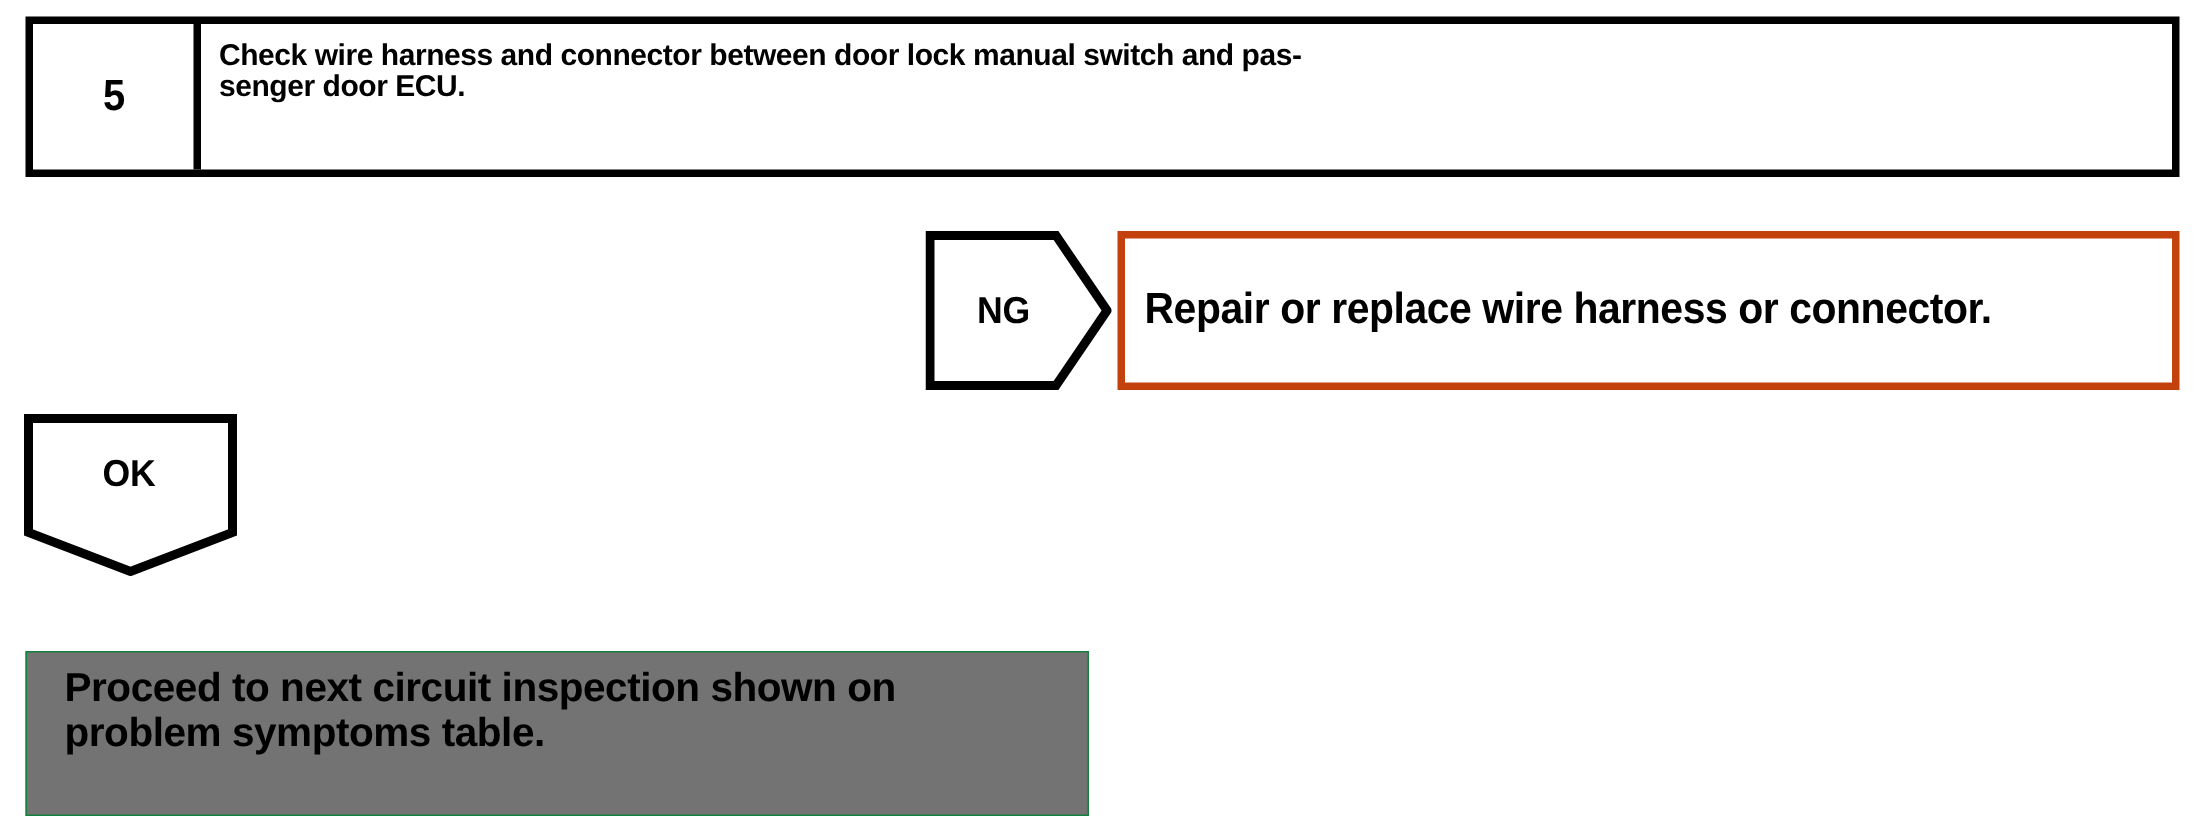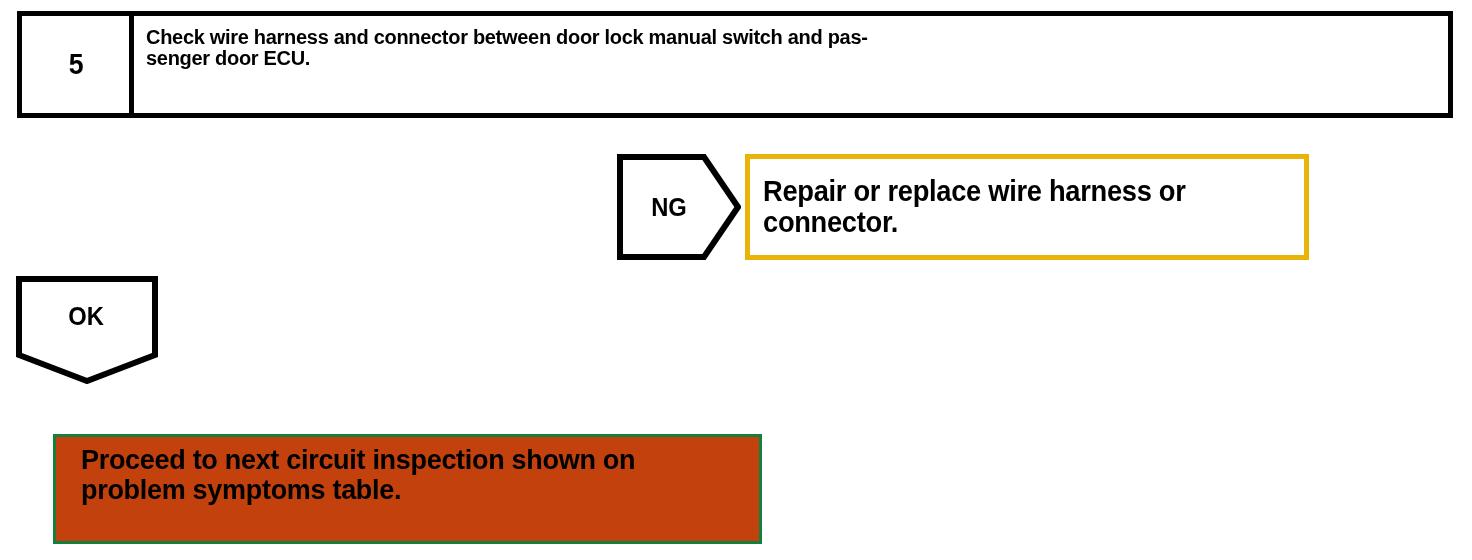--- a/index.html
+++ b/index.html
@@ -91,23 +91,23 @@
     font-weight: bold;
     letter-spacing: -0.2px;
     transform: scaleX(0.95);
   }
 
   
   .repair-box {
     position: absolute;
     left: 745px;
     top: 154px;
-    width: 564px;
+    width: 708px;
     height: 106px;
-    border: 5px solid #eab308;
+    border: 5px solid #c2410c;
     box-sizing: border-box;
     background: #fff;
     display: flex;
     align-items: center;
     padding-left: 13px;
   }
   .repair-text {
     font-size: 29px;
     font-weight: bold;
     line-height: 1.07;
@@ -140,25 +140,24 @@
     transform: scaleX(0.95);
   }
 
   
   .proceed-box {
     position: absolute;
     left: 17px;
     top: 434px;
     width: 709px;
     height: 110px;
-    border: 3px solid #15803d;
-    box-sizing: border-box;
-    background: #c2410c;
+    border: 1px solid #15803d;
+    box-sizing: border-box;
+    background: #737373;
     padding: 9px 0 0 25px;
-    margin-left: 36px;
   }
   .proceed-text {
     font-size: 27px;
     font-weight: bold;
     line-height: 1.1;
     letter-spacing: -0.3px;
     transform: scaleX(0.94);
     transform-origin: left top;
     white-space: pre-line;
   }

